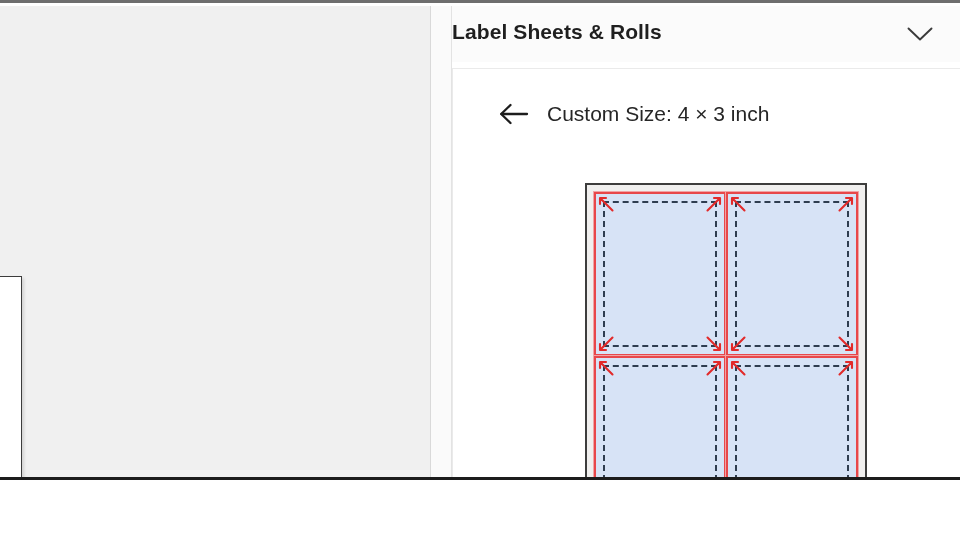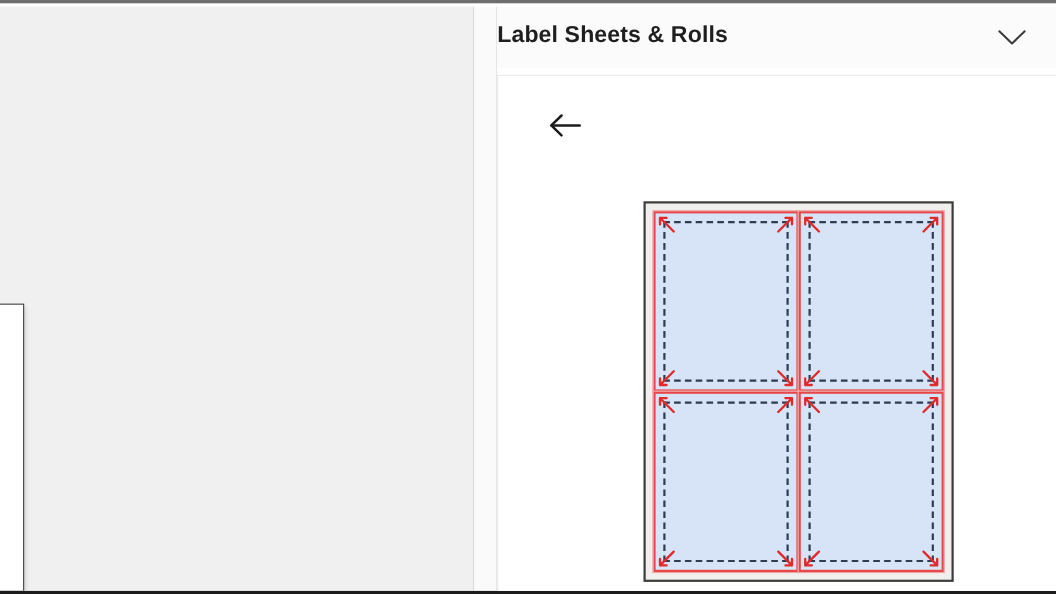--- a/index.html
+++ b/index.html
@@ -12,21 +12,21 @@
     height: 540px;
     overflow: hidden;
     font-family: "Liberation Sans", sans-serif;
     position: relative;
   }
 
   
   #app {
     position: absolute;
     left: 0; top: 0;
-    width: 960px; height: 540px;
+    width: 960px; height: 480px;
     box-sizing: border-box;
     border-top: 3px solid #6e6e6e;
     border-bottom: 3px solid #1c1c1c;
     background: #ffffff;
     overflow: hidden;
   }
 
   
   #canvas-pane {
     position: absolute;
@@ -199,20 +199,21 @@
 
     <div id="pane-body">
 
       <div id="back-row">
         <span id="back-arrow">
           <svg width="30" height="22" viewBox="0 0 30 22" aria-hidden="true">
             <line x1="2.5" y1="11" x2="28" y2="11" stroke="#1d1d1d" stroke-width="2.3" stroke-linecap="round"></line>
             <path d="M11.5 2 L2.2 11 L11.5 20" fill="none" stroke="#1d1d1d" stroke-width="2.3" stroke-linecap="round" stroke-linejoin="round"></path>
           </svg>
         </span>
+        <span id="back-label">Custom Size: 4 × 3 inch</span>
       </div>
 
       <div id="sheet-preview">
         <div id="label-grid">
 
           <div class="label-cell">
             <div class="label-margin"></div>
             <span class="corner-arrow tl">
               <svg width="17" height="17" viewBox="0 0 17 17">
                   <path d="M15.5 15.5 L3 3 M3 3 L3 9 M3 3 L9 3" fill="none" stroke="#e22a2a" stroke-width="2.1" stroke-linecap="round" stroke-linejoin="round"></path>

